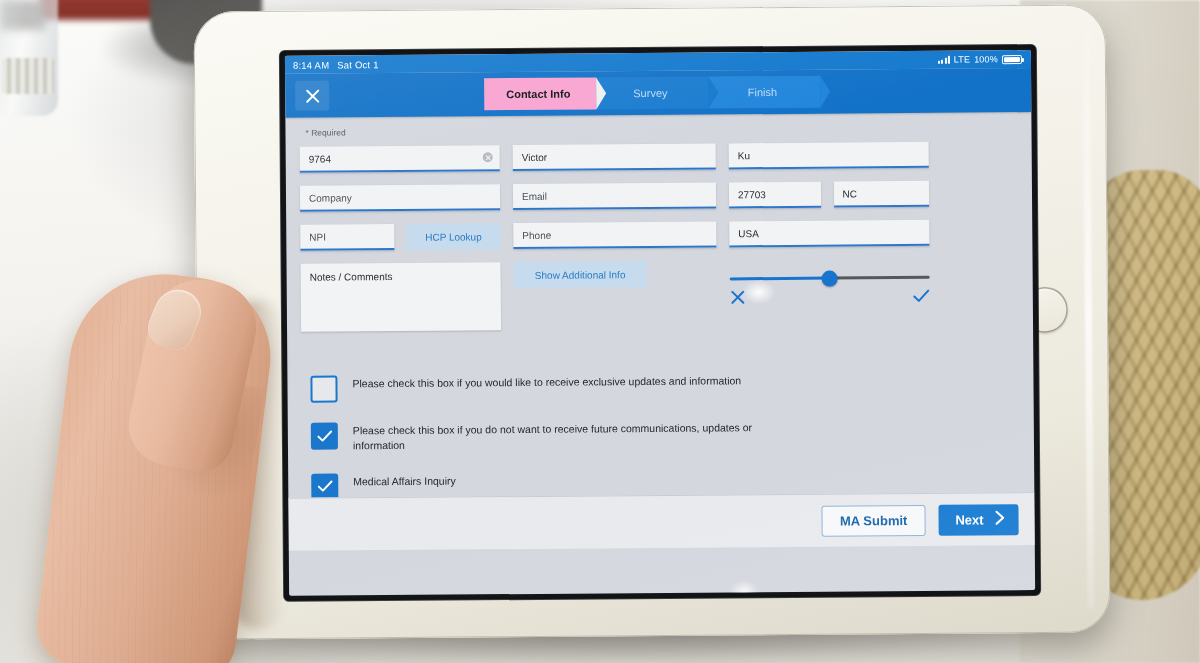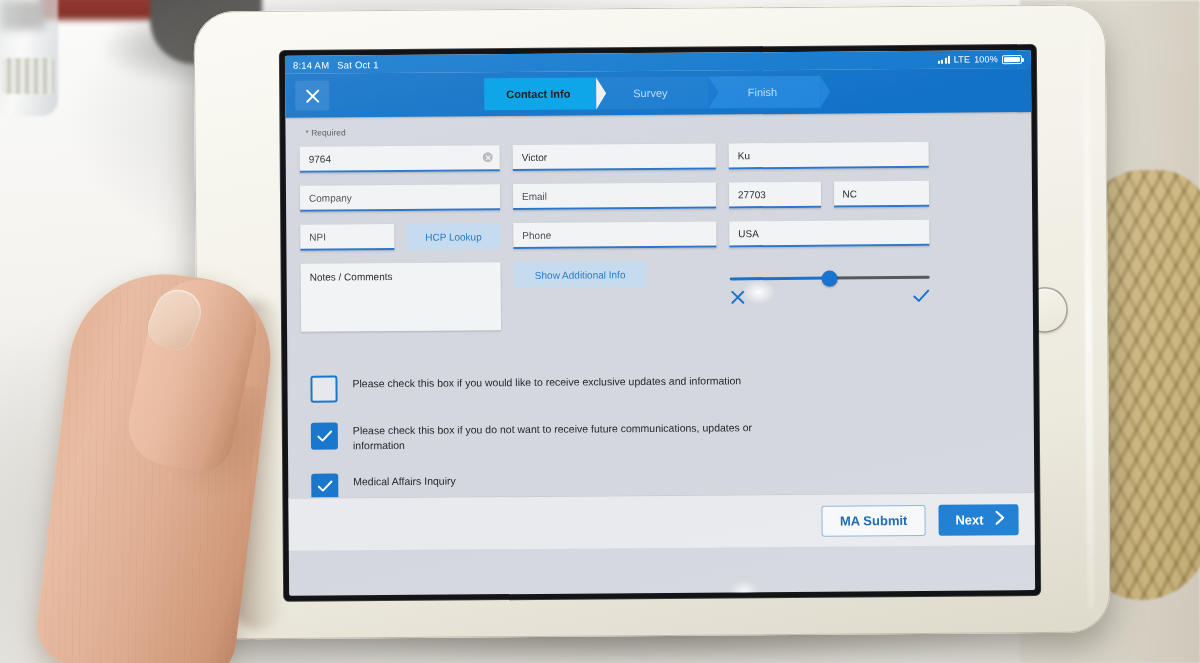--- a/index.html
+++ b/index.html
@@ -163,21 +163,21 @@
   .tab::after {
     content: ""; position: absolute; right: -10px; top: 0;
     border-top: 16px solid transparent; border-bottom: 16px solid transparent;
     border-left: 10px solid #1272c8; z-index: 2;
   }
   .tab::before {
     content: ""; position: absolute; left: 0; top: 0;
     border-top: 16px solid transparent; border-bottom: 16px solid transparent;
     border-left: 10px solid #1a7fd4; z-index: 1;
   }
-  .tab.active { background: #0ea5e9; color: #202225; font-weight: bold; z-index: 5; }
+  .tab.active { background: #f9a8d4; color: #202225; font-weight: bold; z-index: 5; }
   .tab.active::after { border-left-color: #eef0f2; }
   .tab.active::before { border-left-color: transparent; }
   .tab:nth-child(2) { background: #1b7cd0; width: 112px; }
   .tab:nth-child(2)::after { border-left-color: #1b7cd0; }
   .tab:nth-child(3) { background: #2286db; width: 112px; }
   .tab:nth-child(3)::after { border-left-color: #2286db; }
 
   
   .form-body { position: relative; height: 433px; padding: 7px 14px 0 14px; }
   .required-note { font-size: 8.5px; color: #55585e; margin: 3px 0 9px 6px; }

